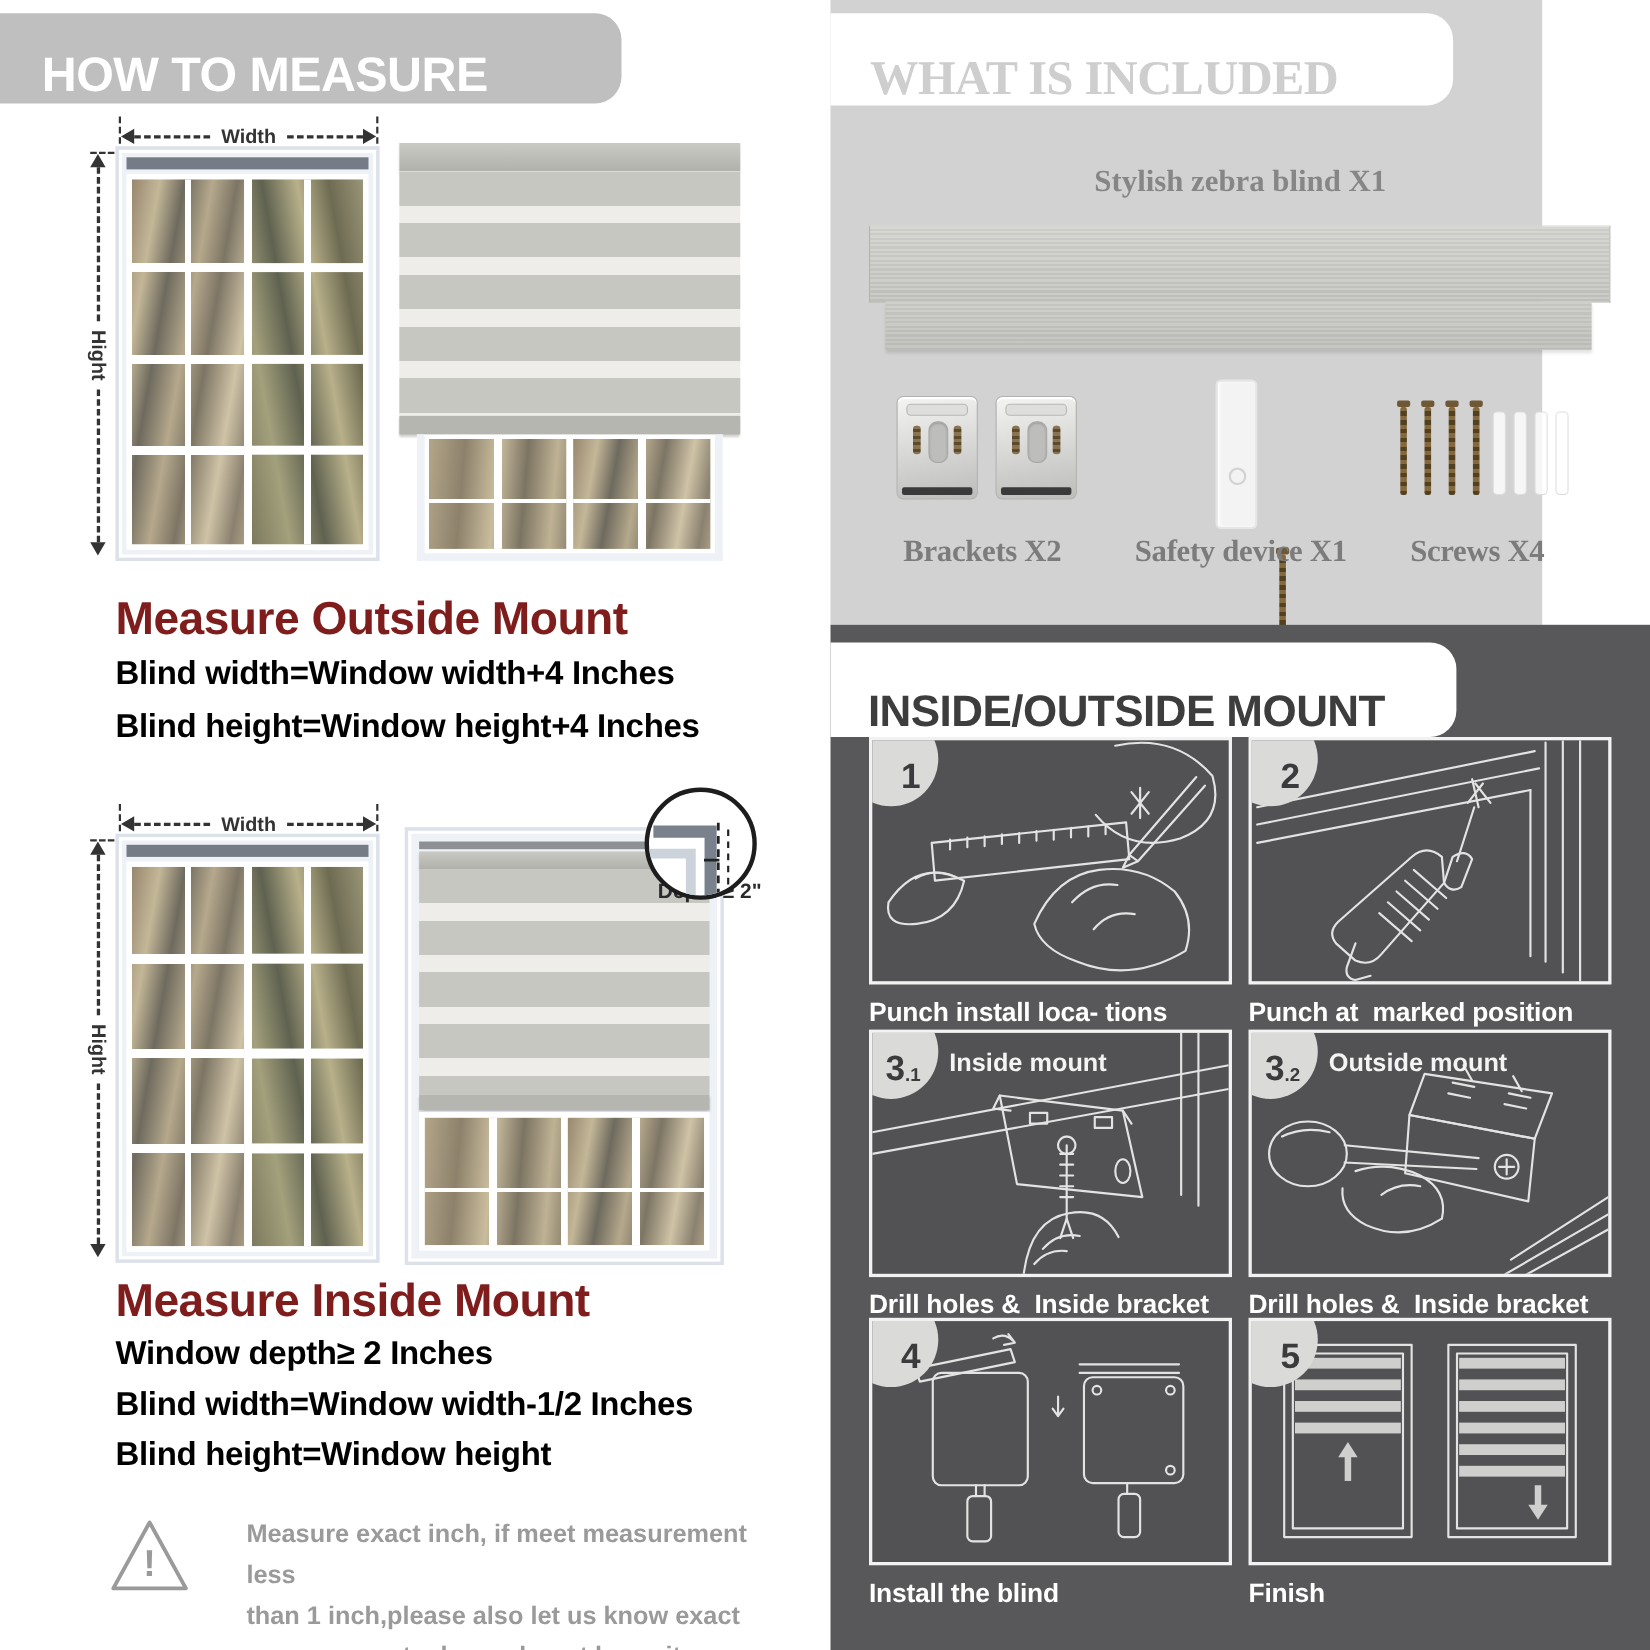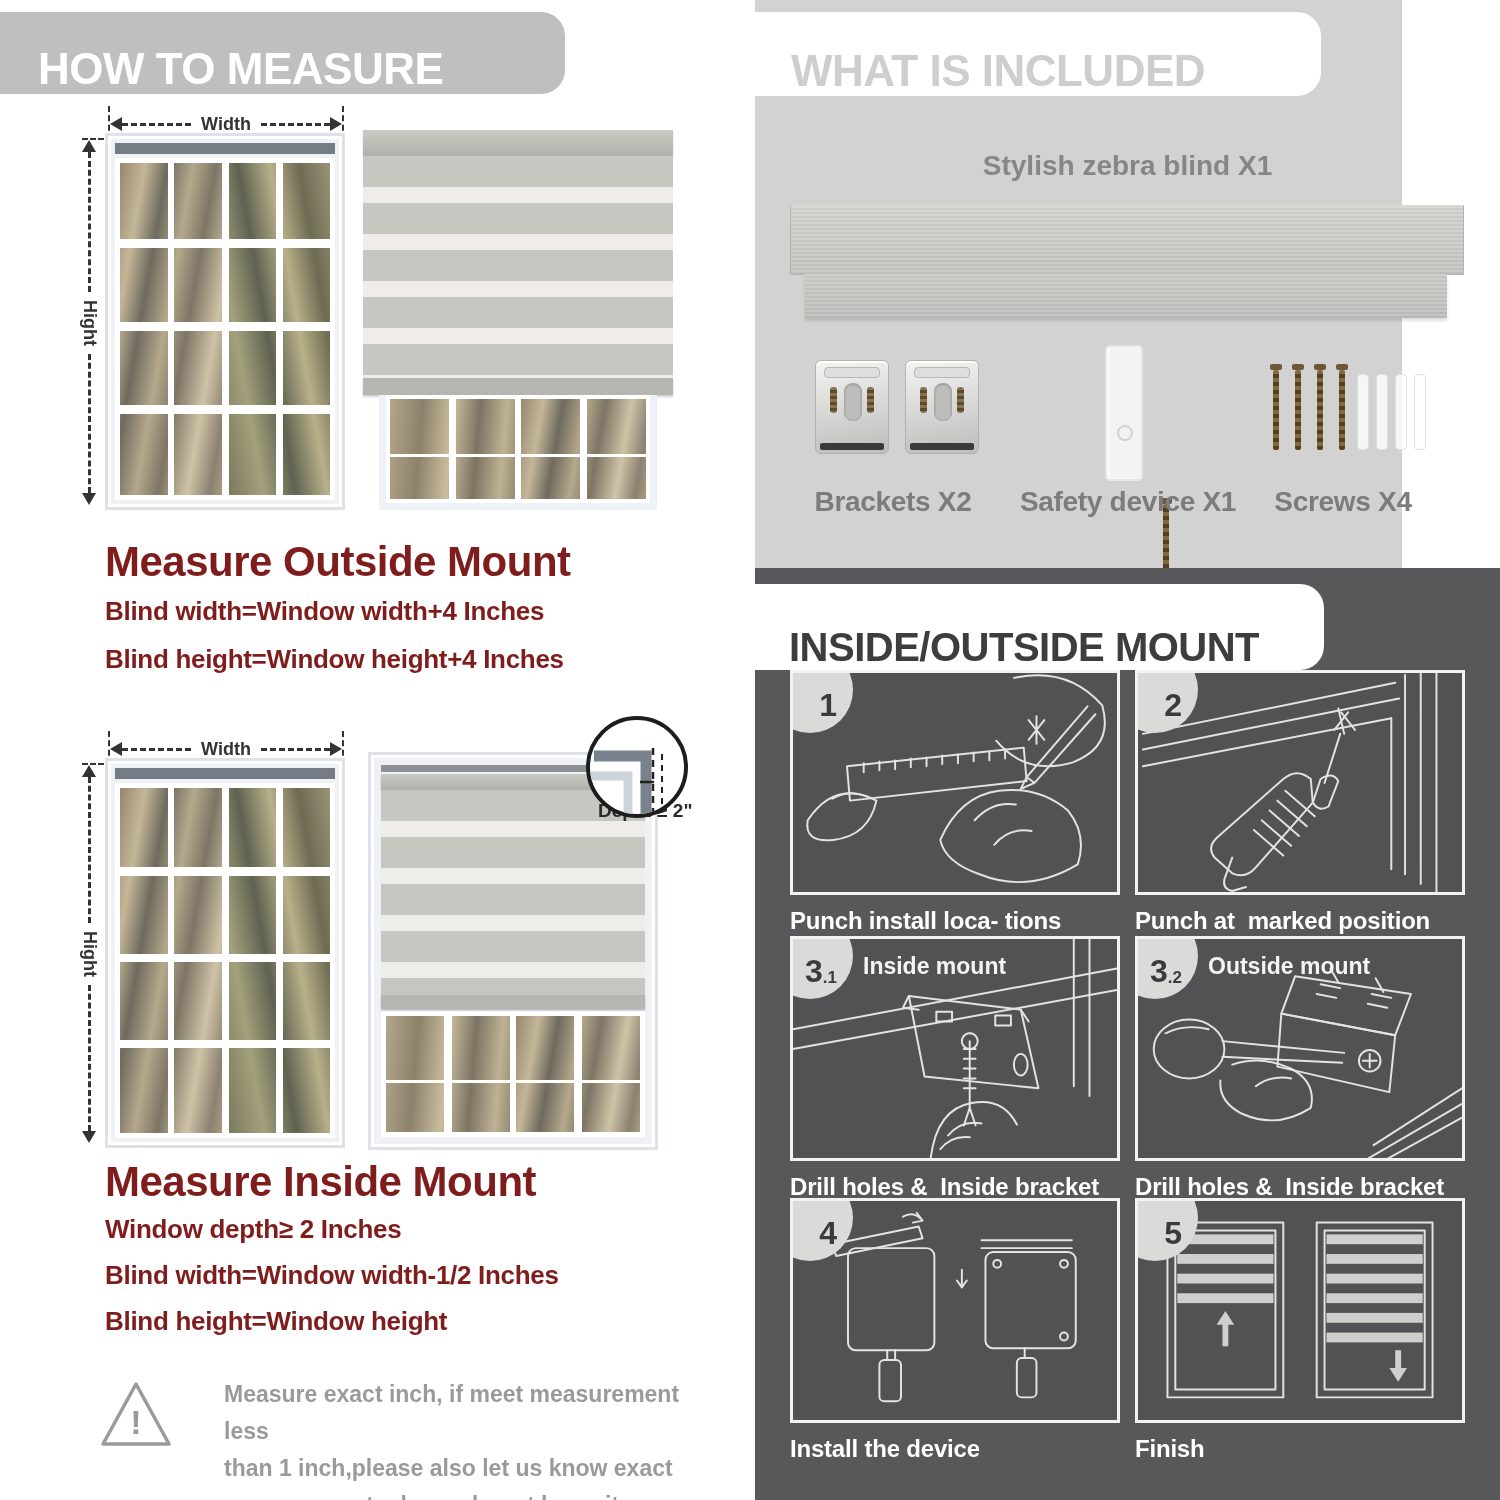--- a/index.html
+++ b/index.html
@@ -60,26 +60,26 @@
   .blind-in .fabric{height:205px;}
   .blind-in .brail{height:14px;}
   .blind-in .glass{flex:1;display:flex;gap:6px;background:#fff;padding:5px;margin-top:2px;}
 
   
   .depth-circle{width:94px;height:94px;border:4px solid #1d1d1d;border-radius:50%;background:#fff;overflow:hidden;}
   .depth-label{font-size:19px;font-weight:700;color:#2b2b2b;white-space:pre-wrap;}
 
   
   .h2{font-size:42px;font-weight:700;color:#7f1d1d;letter-spacing:-0.5px;white-space:nowrap;}
-  .formula{font-size:26px;font-weight:700;color:#7f1d1d;letter-spacing:-0.3px;white-space:nowrap;}
+  .formula{font-size:30px;font-weight:700;color:#000000;letter-spacing:-0.3px;white-space:nowrap;}
   .warn-text{font-size:23px;font-weight:700;color:#9a9a9a;line-height:37px;margin-left:36px;}
   .warn-glyph{position:absolute;left:0;top:0;width:100%;height:100%;display:flex;align-items:center;justify-content:center;padding-top:14px;box-sizing:border-box;font-size:34px;font-weight:700;color:#9a9a9a;}
 
   
-  .right-top{left:755px;top:0;width:647px;height:568px;background:#d2d2d2;}
+  .right-top{left:755px;top:0;width:647px;height:568px;background:#d2d2d2;font-family:Liberation Serif, serif;}
   .product-label{left:0;top:150px;width:745px;text-align:center;font-size:28px;font-weight:700;color:#868686;}
   .rail-top{left:35px;top:205px;width:672px;height:68px;background:
       repeating-linear-gradient(180deg,rgba(255,255,255,.15) 0 2px,rgba(0,0,0,.02) 2px 4px),
       linear-gradient(#d0d1cc,#c1c2bd);border:1px solid #b3b4af;border-top-color:#dadbd6;}
   .rail-bottom{left:50px;top:274px;width:642px;height:44px;background:
       repeating-linear-gradient(180deg,rgba(255,255,255,.12) 0 2px,rgba(0,0,0,.02) 2px 4px),
       linear-gradient(#c9cac5,#bcbdb8);box-shadow:0 3px 3px rgba(0,0,0,.12);}
   .bracket{width:72px;height:92px;border-radius:6px;background:linear-gradient(170deg,#f4f4f2,#cdcdcb 70%,#bdbdbb);border:1px solid #b2b2b0;position:relative;box-shadow:inset 0 2px 0 #fff;}
   .bracket .lip{position:absolute;left:8px;top:6px;right:8px;height:9px;border-radius:4px;background:#dededc;border:1px solid #b7b7b5;}
   .bracket .slot{position:absolute;left:28px;top:22px;width:16px;height:36px;border-radius:8px;background:#bdbdbb;border:1px solid #a7a7a5;box-shadow:inset 0 1px 2px rgba(0,0,0,.2);}
@@ -411,21 +411,21 @@
             <circle cx="276" cy="138" r="4"></circle>
           <rect x="228" y="160" width="20" height="40" rx="5"></rect>
           <path d="M236 150 v10"></path>
         </svg>
         <div class="badge">
           <span class="bmain">4</span>
             <span class="bsub"></span>
         </div>
         <div class="ptitle"></div>
       </div>
-      <div class="caption">Install the device</div>
+      <div class="caption">Install the blind</div>
     </div>
 
     <div class="step s6">
       <div class="panel">
         <svg class="art" viewBox="0 0 330 225">
           <rect x="30" y="22" width="118" height="178"></rect>
           <rect x="38" y="30" width="102" height="162"></rect>
           <g fill="#cfcfcd" stroke="none">
             <rect x="40" y="34" width="98" height="10"></rect>
               <rect x="40" y="54" width="98" height="10"></rect>

